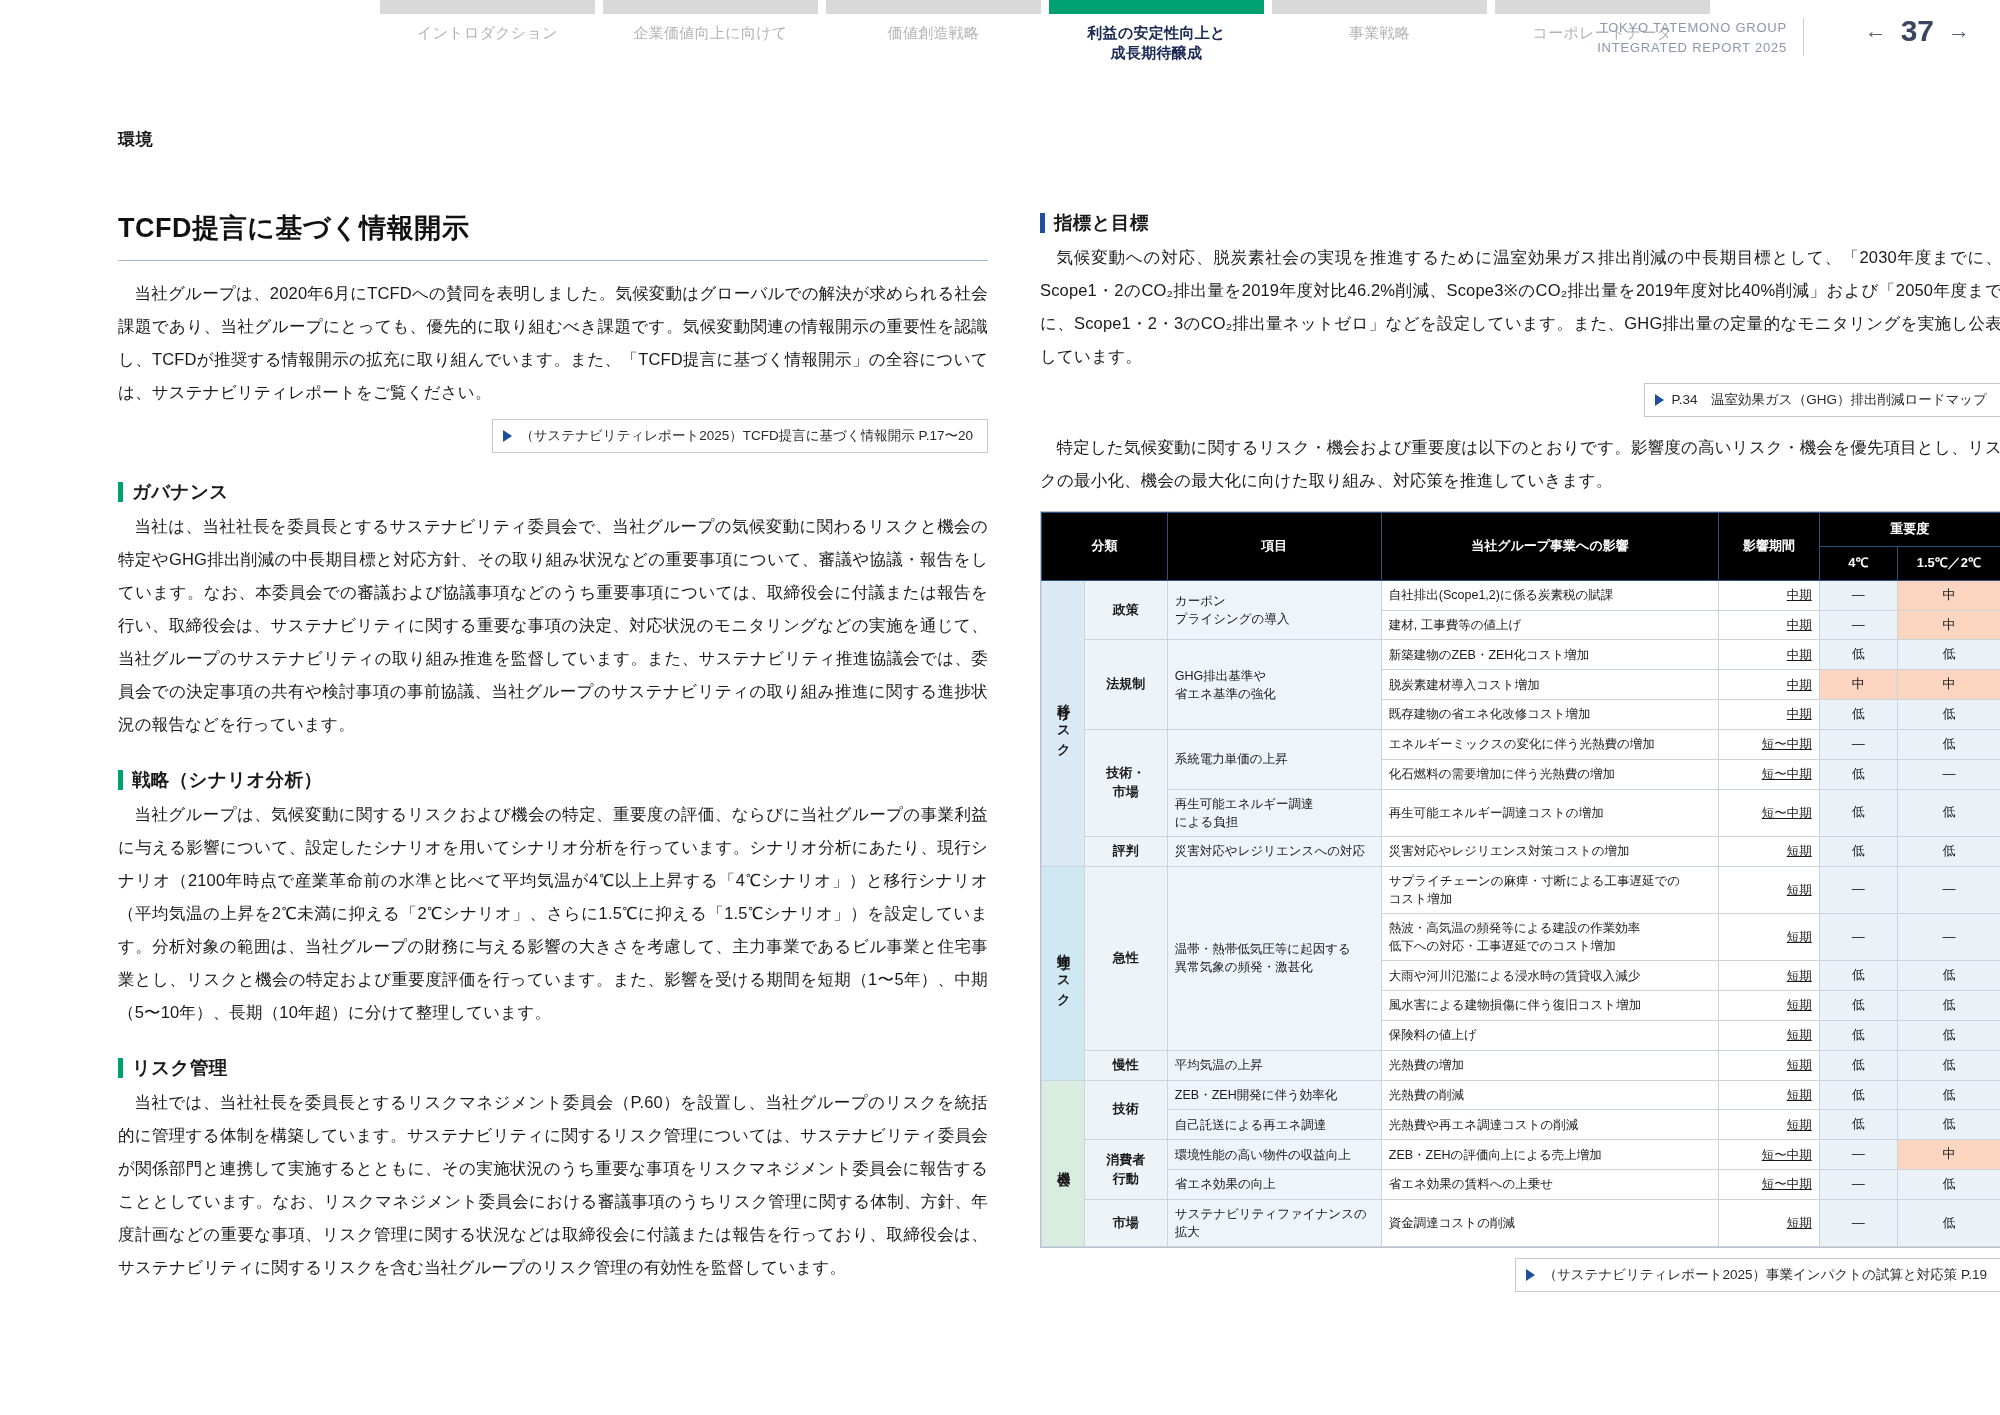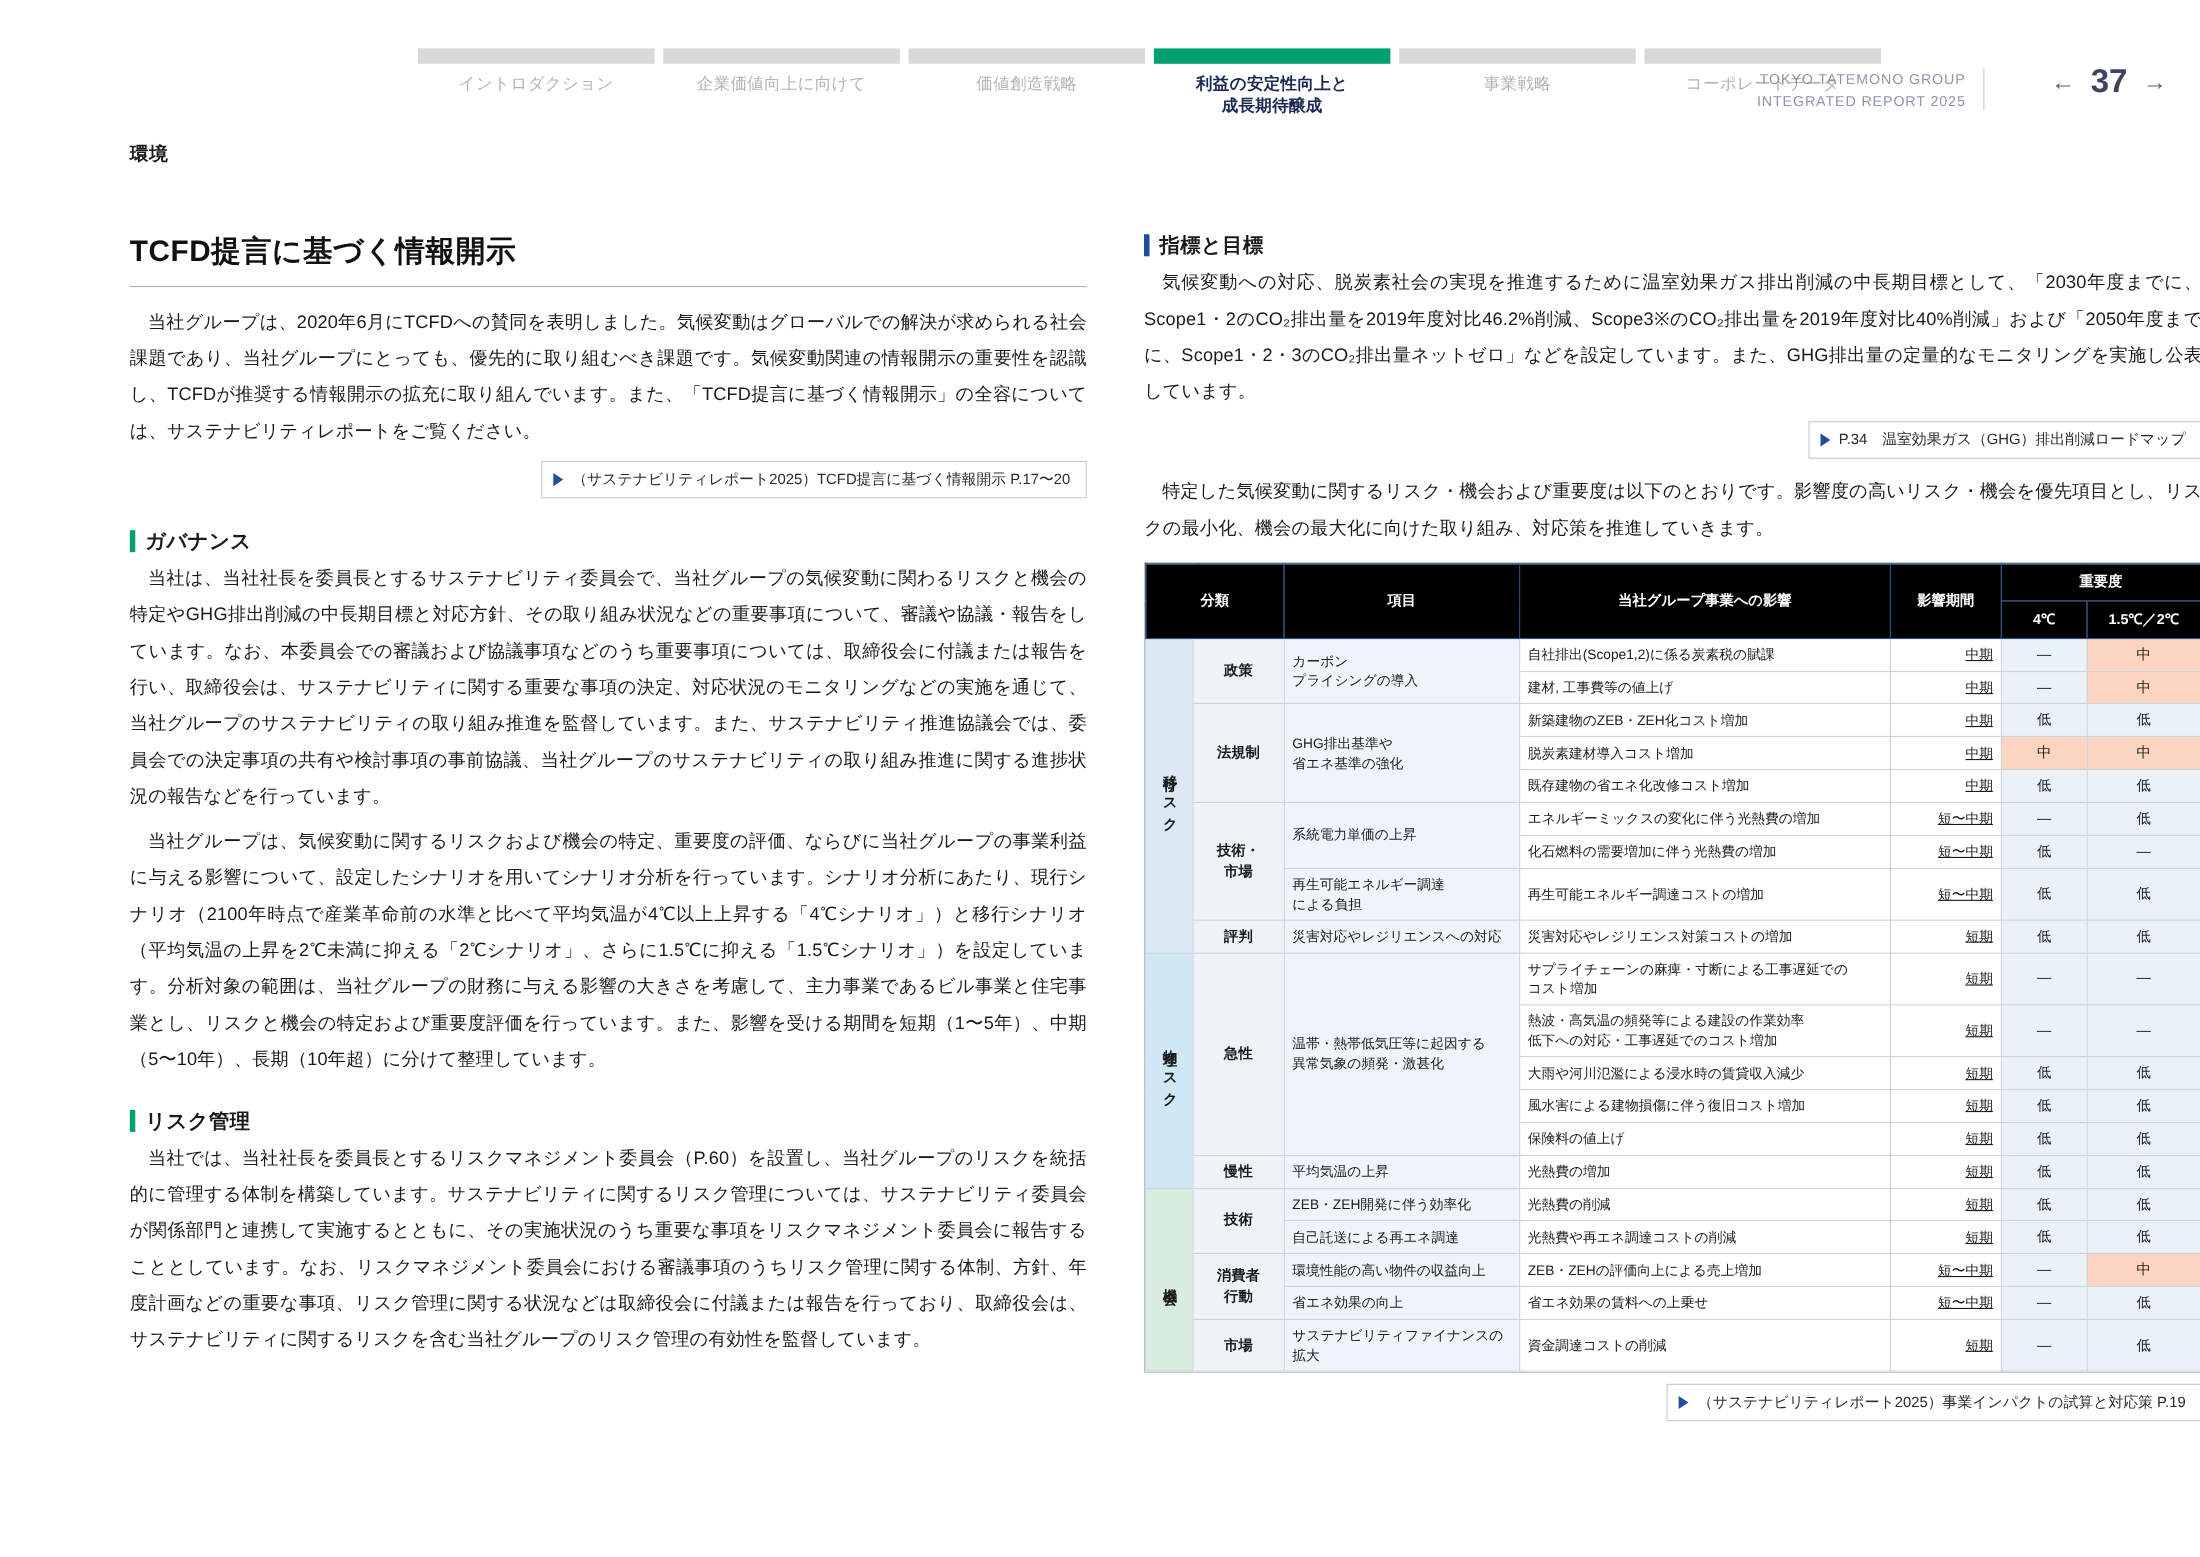--- a/index.html
+++ b/index.html
@@ -8,21 +8,21 @@
     width:2000px; height:1415px;
     background:#ffffff;
     font-family:"Liberation Sans", sans-serif;
     color:#1a1a1a;
     position:relative;
     overflow:hidden;
   }
 
   
   .topnav {
-    position:absolute; top:0; left:0; width:2000px; height:64px;margin-top:44px;
+    position:absolute; top:0; left:0; width:2000px; height:64px;
   }
   .nav-items { position:absolute; left:380px; top:0; display:flex; }
   .nav-item {
     width:215px; margin-right:8px;
     display:flex; flex-direction:column; align-items:center;
   }
   .nav-bar { height:14px; width:100%; background:#d9d9d9; }
   .nav-item.active .nav-bar { background:#00a070; }
   .nav-label {
     margin-top:9px; font-size:15px; line-height:1.35; text-align:center;
@@ -162,20 +162,21 @@
   <div class="ref-row">
     <span class="ref">
       <span class="tri"></span>
       <span>（サステナビリティレポート2025）TCFD提言に基づく情報開示 P.17〜20</span>
     </span>
   </div>
 
   <h2 class="sub">ガバナンス</h2>
   <p class="body indent">当社は、当社社長を委員長とするサステナビリティ委員会で、当社グループの気候変動に関わるリスクと機会の特定やGHG排出削減の中長期目標と対応方針、その取り組み状況などの重要事項について、審議や協議・報告をしています。なお、本委員会での審議および協議事項などのうち重要事項については、取締役会に付議または報告を行い、取締役会は、サステナビリティに関する重要な事項の決定、対応状況のモニタリングなどの実施を通じて、当社グループのサステナビリティの取り組み推進を監督しています。また、サステナビリティ推進協議会では、委員会での決定事項の共有や検討事項の事前協議、当社グループのサステナビリティの取り組み推進に関する進捗状況の報告などを行っています。</p>
 
+  <h2 class="sub">戦略（シナリオ分析）</h2>
   <p class="body indent">当社グループは、気候変動に関するリスクおよび機会の特定、重要度の評価、ならびに当社グループの事業利益に与える影響について、設定したシナリオを用いてシナリオ分析を行っています。シナリオ分析にあたり、現行シナリオ（2100年時点で産業革命前の水準と比べて平均気温が4℃以上上昇する「4℃シナリオ」）と移行シナリオ（平均気温の上昇を2℃未満に抑える「2℃シナリオ」、さらに1.5℃に抑える「1.5℃シナリオ」）を設定しています。分析対象の範囲は、当社グループの財務に与える影響の大きさを考慮して、主力事業であるビル事業と住宅事業とし、リスクと機会の特定および重要度評価を行っています。また、影響を受ける期間を短期（1〜5年）、中期（5〜10年）、長期（10年超）に分けて整理しています。</p>
 
   <h2 class="sub">リスク管理</h2>
   <p class="body indent">当社では、当社社長を委員長とするリスクマネジメント委員会（P.60）を設置し、当社グループのリスクを統括的に管理する体制を構築しています。サステナビリティに関するリスク管理については、サステナビリティ委員会が関係部門と連携して実施するとともに、その実施状況のうち重要な事項をリスクマネジメント委員会に報告することとしています。なお、リスクマネジメント委員会における審議事項のうちリスク管理に関する体制、方針、年度計画などの重要な事項、リスク管理に関する状況などは取締役会に付議または報告を行っており、取締役会は、サステナビリティに関するリスクを含む当社グループのリスク管理の有効性を監督しています。</p>
 </div>
 
 <div class="col-right">
   <h2 class="sub blue" style="margin-top:0">指標と目標</h2>
   <p class="body indent">気候変動への対応、脱炭素社会の実現を推進するために温室効果ガス排出削減の中長期目標として、「2030年度までに、Scope1・2のCO₂排出量を2019年度対比46.2%削減、Scope3※のCO₂排出量を2019年度対比40%削減」および「2050年度までに、Scope1・2・3のCO₂排出量ネットゼロ」などを設定しています。また、GHG排出量の定量的なモニタリングを実施し公表しています。</p>
 

